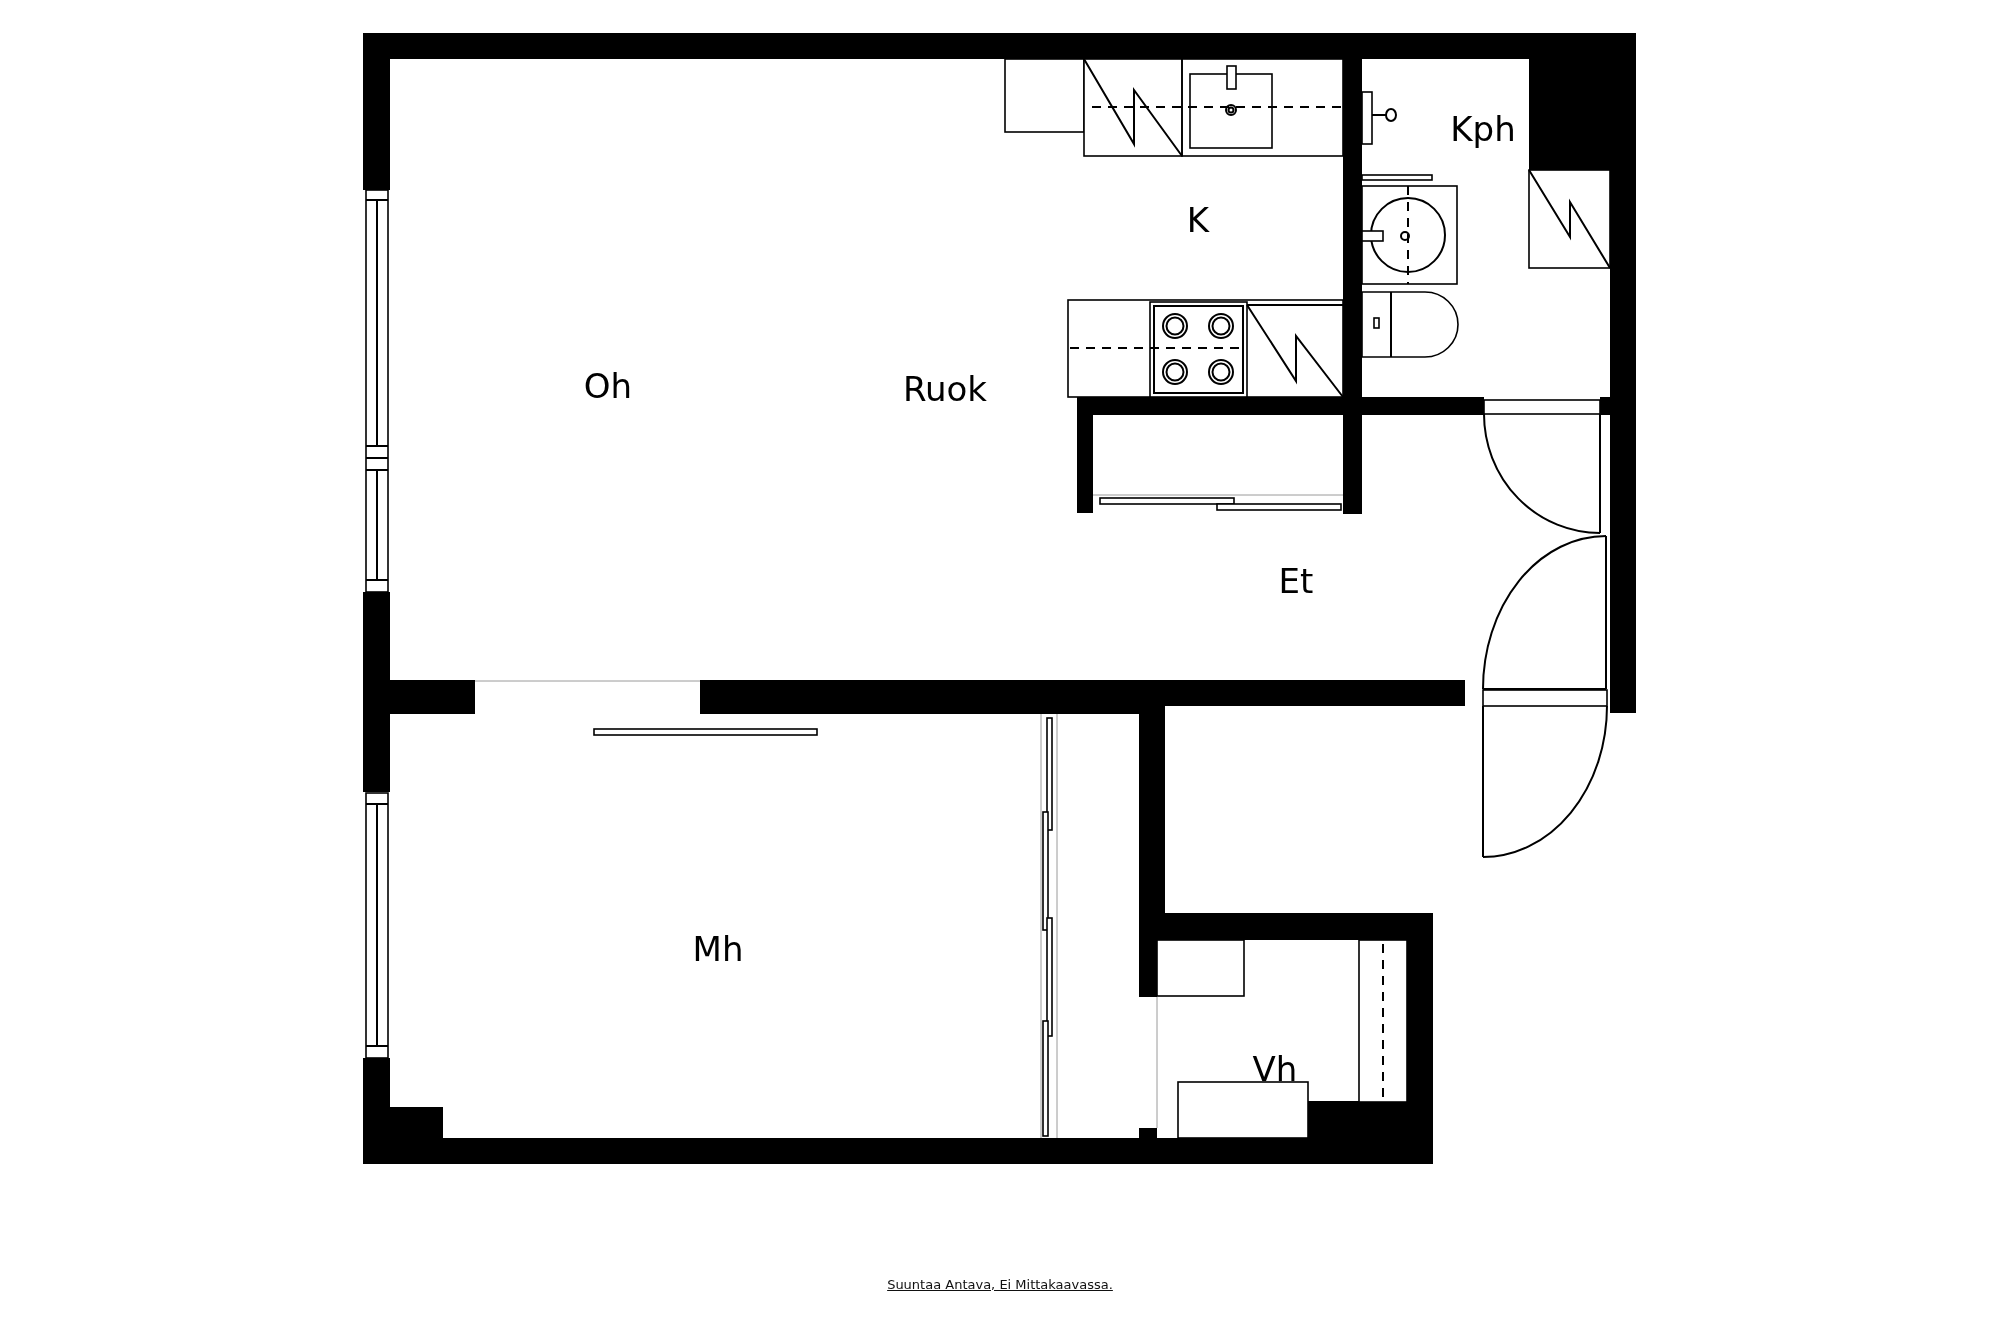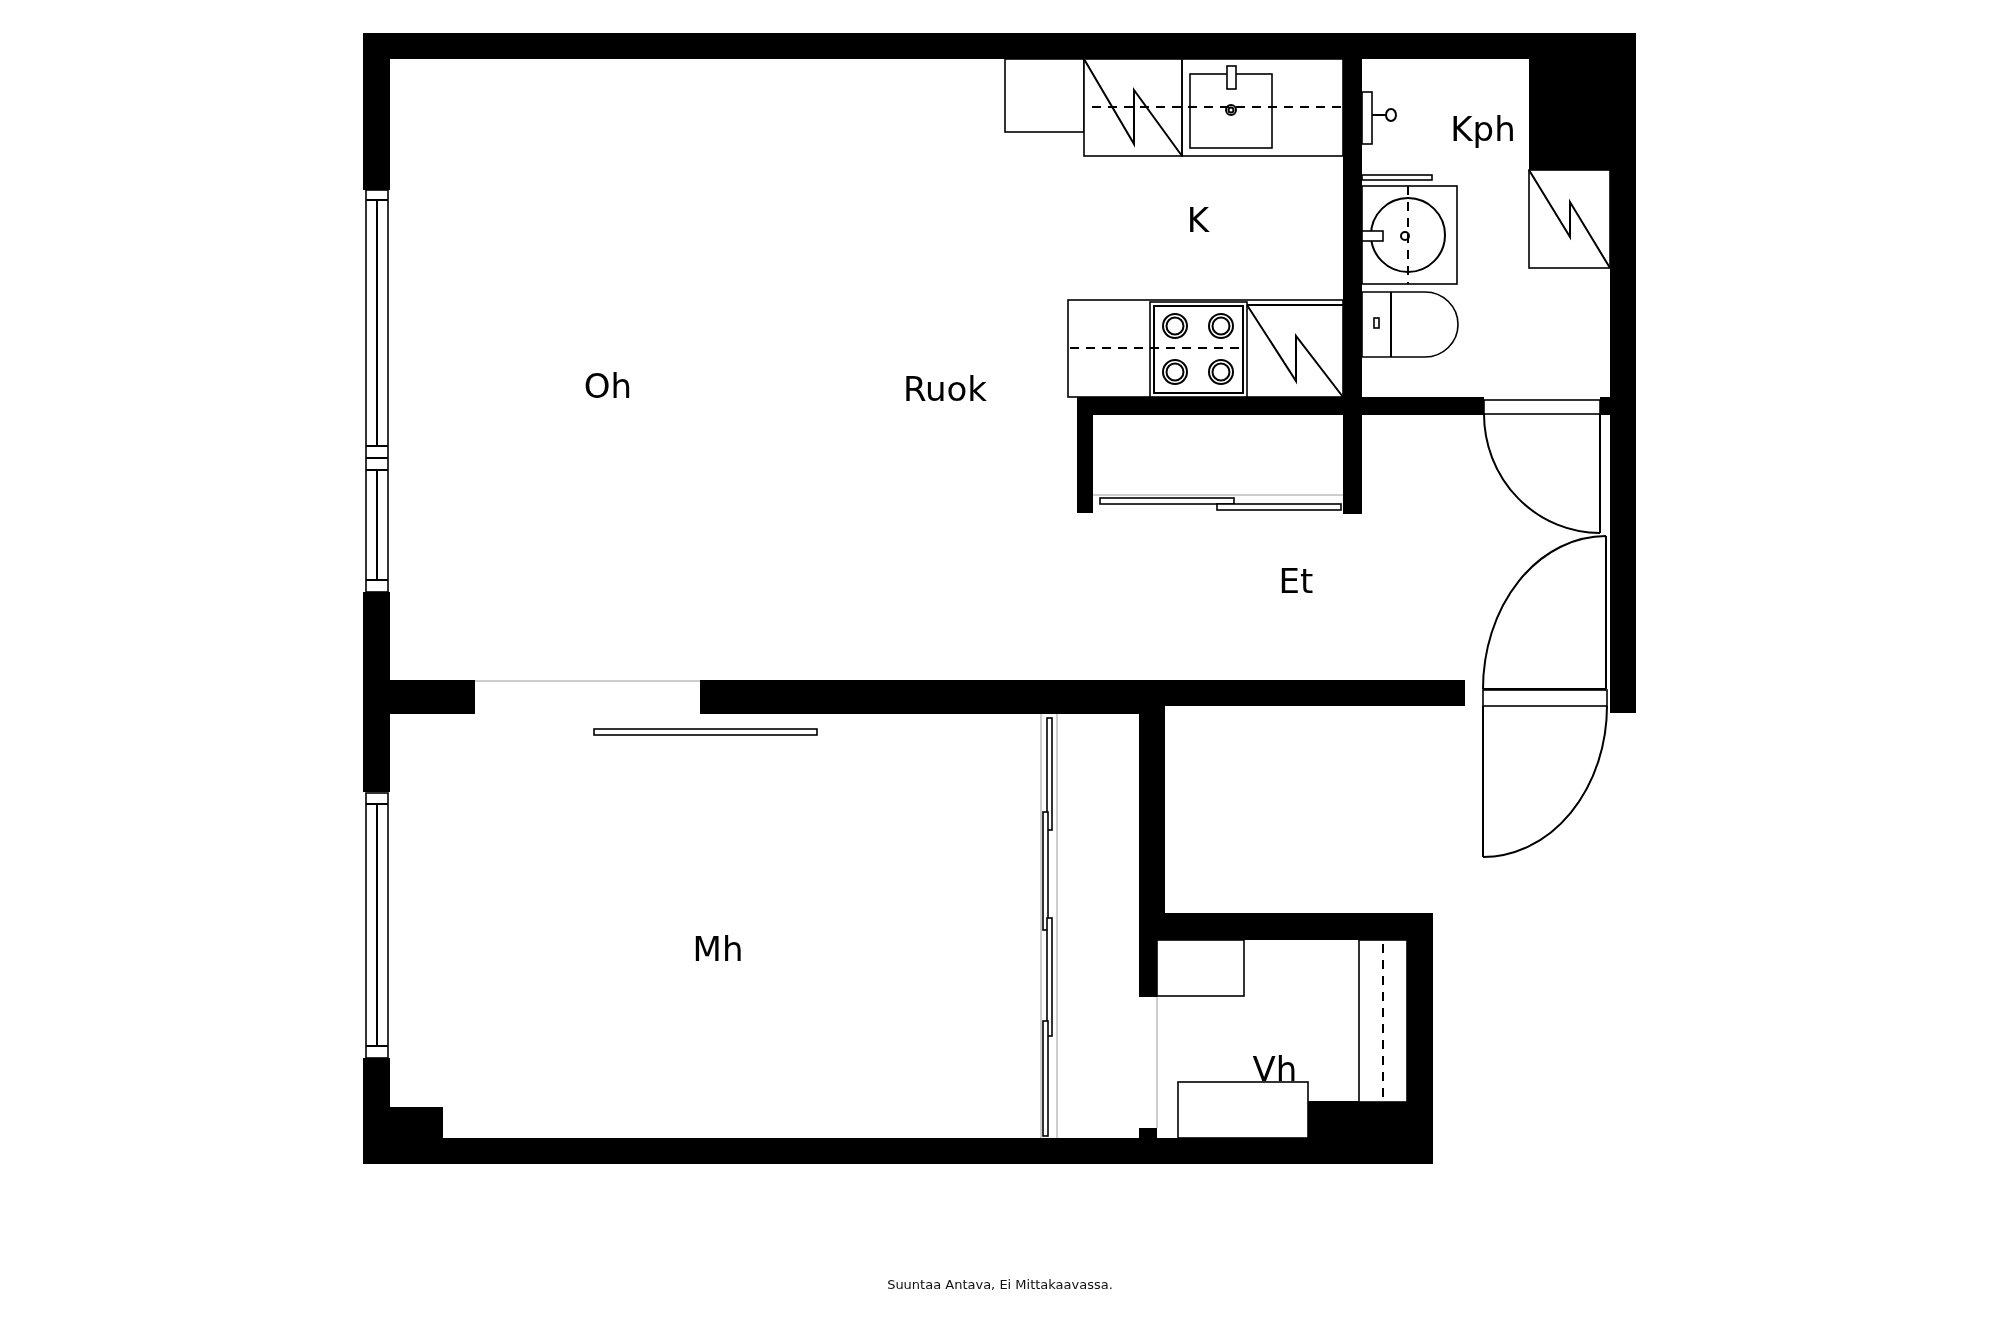--- a/index.html
+++ b/index.html
@@ -4,21 +4,21 @@
 <style>
   html, body { margin:0; padding:0; background:#ffffff; }
   body { width:2000px; height:1333px; overflow:hidden; position:relative; font-family:"DejaVu Sans", sans-serif; }
   #plan { position:absolute; left:0; top:0; width:2000px; height:1333px; }
   .wall { fill:#000000; }
   .line { fill:none; stroke:#000; stroke-width:2; }
   .thin { fill:#fff; stroke:#000; stroke-width:1.6; }
   .faint { fill:none; stroke:#9a9a9a; stroke-width:1; }
   .dash { fill:none; stroke:#000; stroke-width:2; stroke-dasharray:9 7; }
   .room-label { font-family:"DejaVu Sans", sans-serif; font-size:34px; fill:#000; text-anchor:middle; dominant-baseline:middle; }
-  #footer { position:absolute; left:0; width:2000px; top:1277px; text-align:center; font-size:13px; color:#111; font-family:"DejaVu Sans", sans-serif; }
+  #footer { position:absolute; left:0; width:2000px; top:1277px; text-align:center; font-size:13px; color:#111; font-family:"DejaVu Sans", sans-serif;text-decoration:underline; }
 </style>
 </head>
 <body>
 
 <svg id="plan" viewBox="0 0 2000 1333" xmlns="http://www.w3.org/2000/svg">
 
   <g>
 
     <rect class="wall" x="363" y="33" width="1273" height="26"></rect>
 

